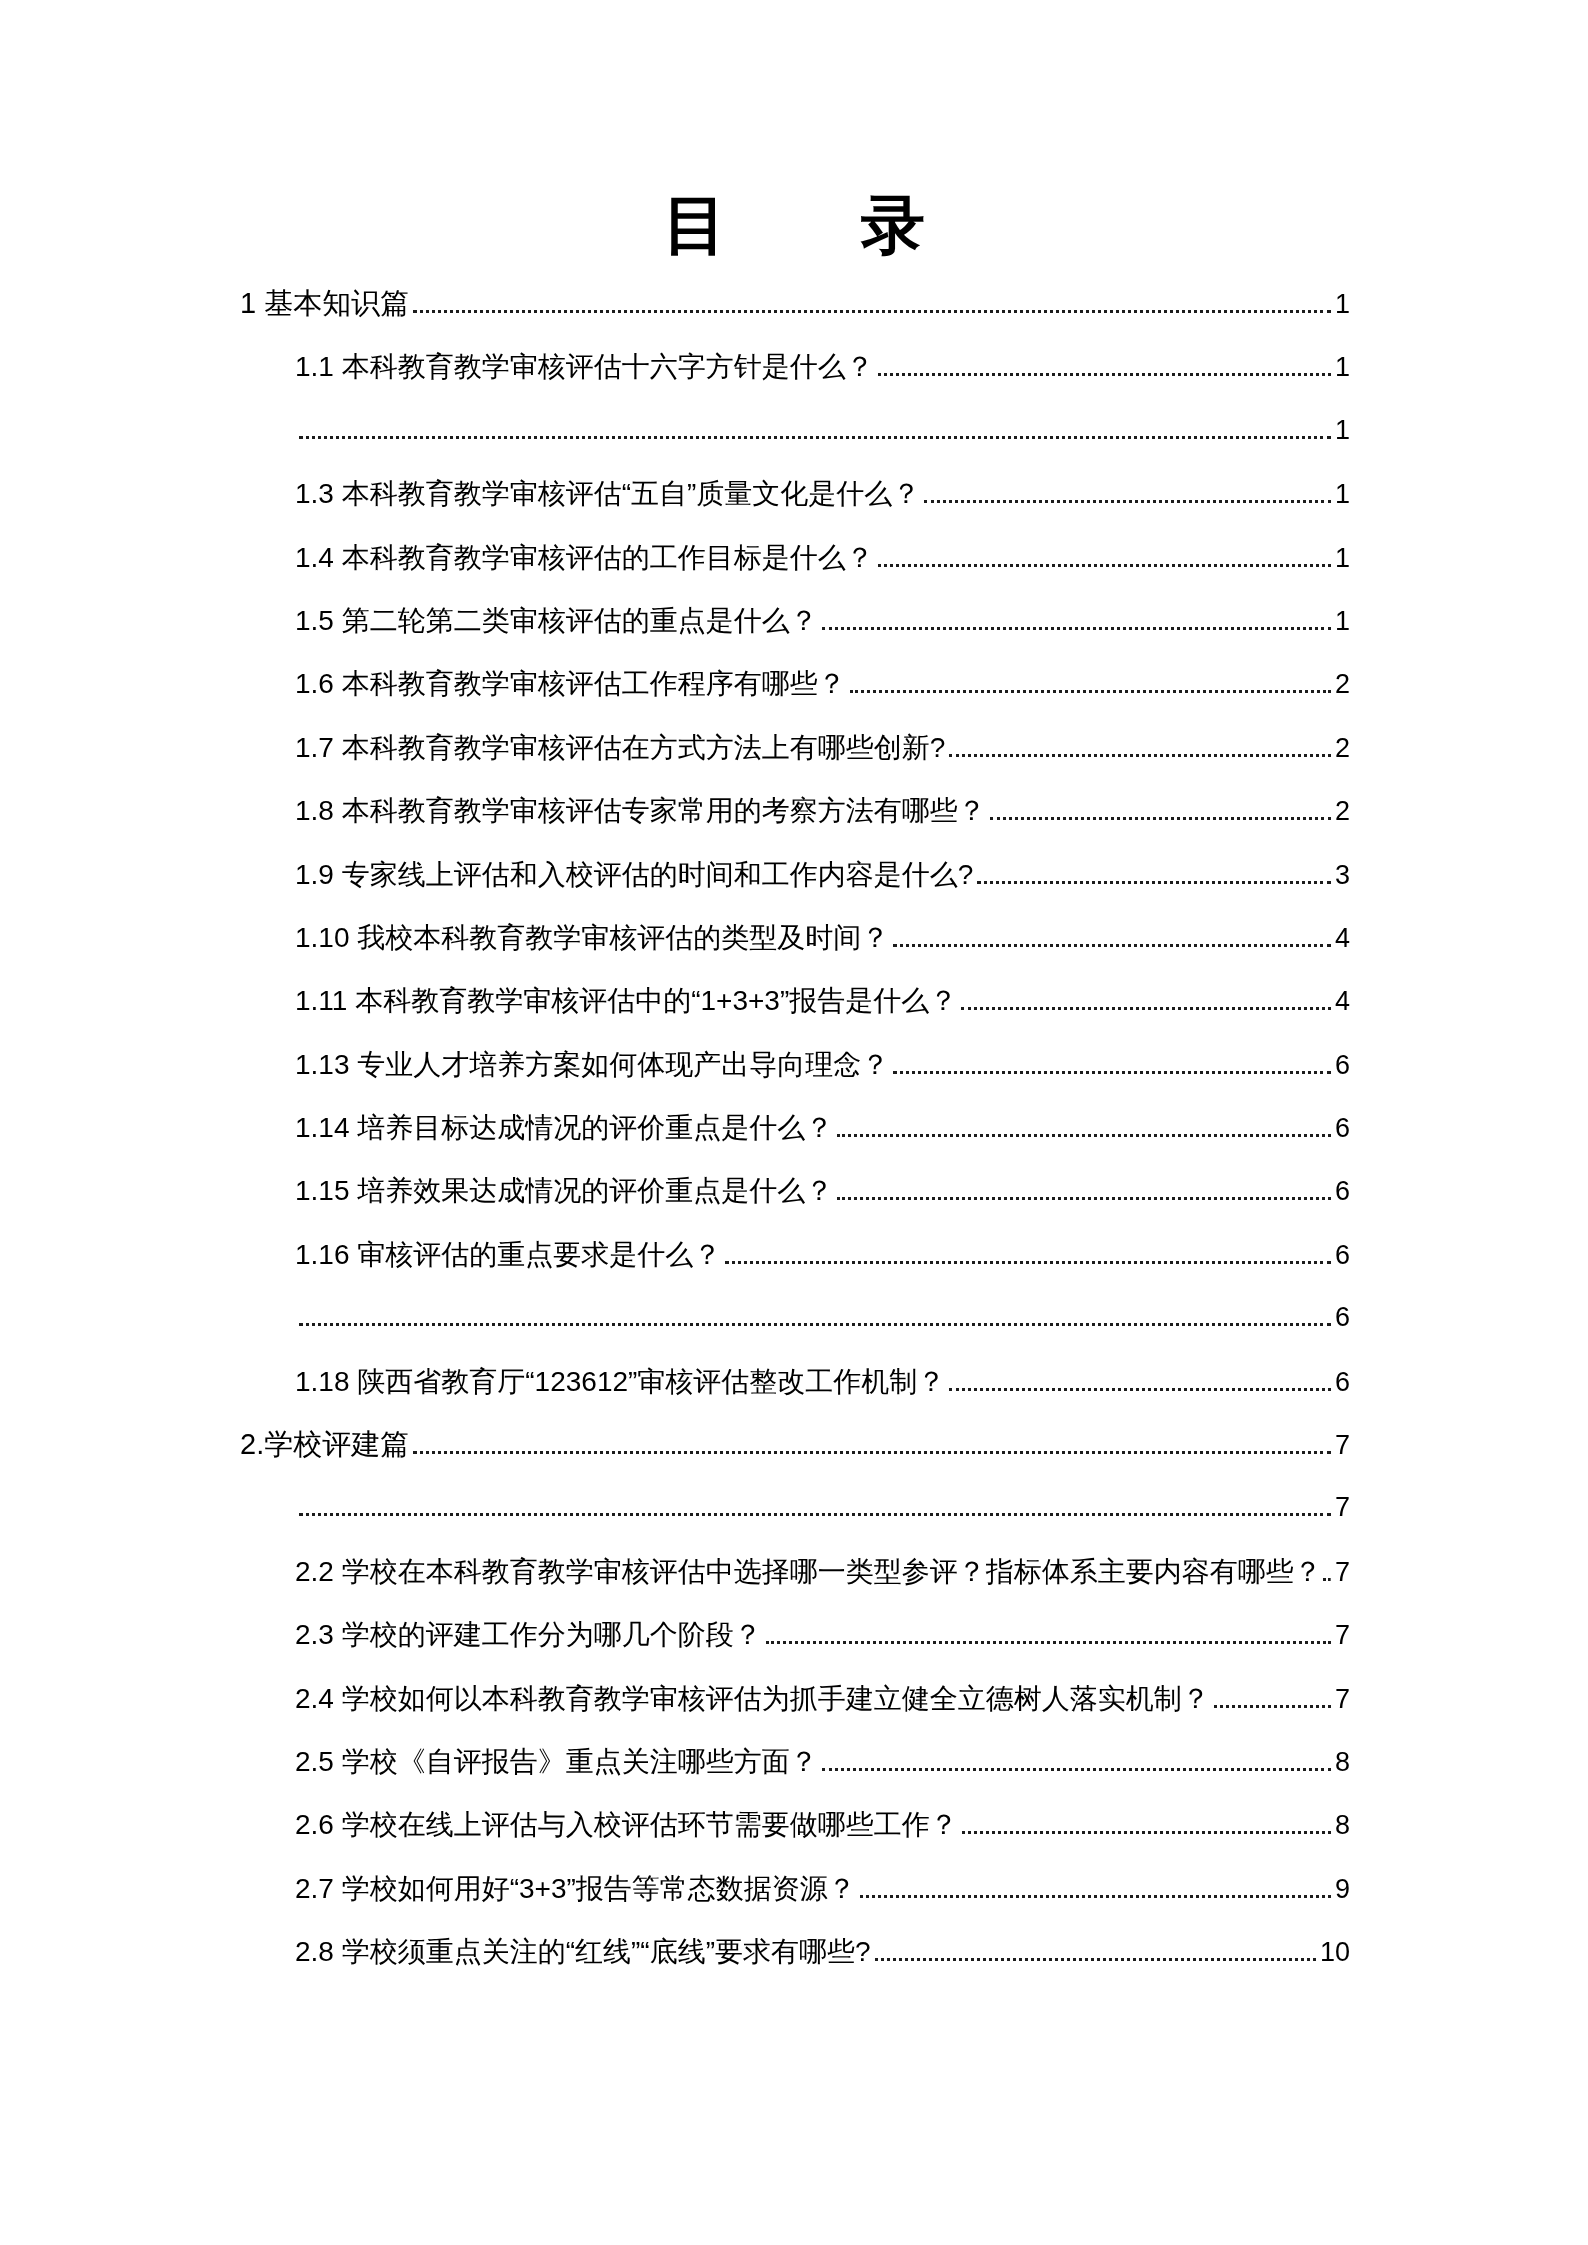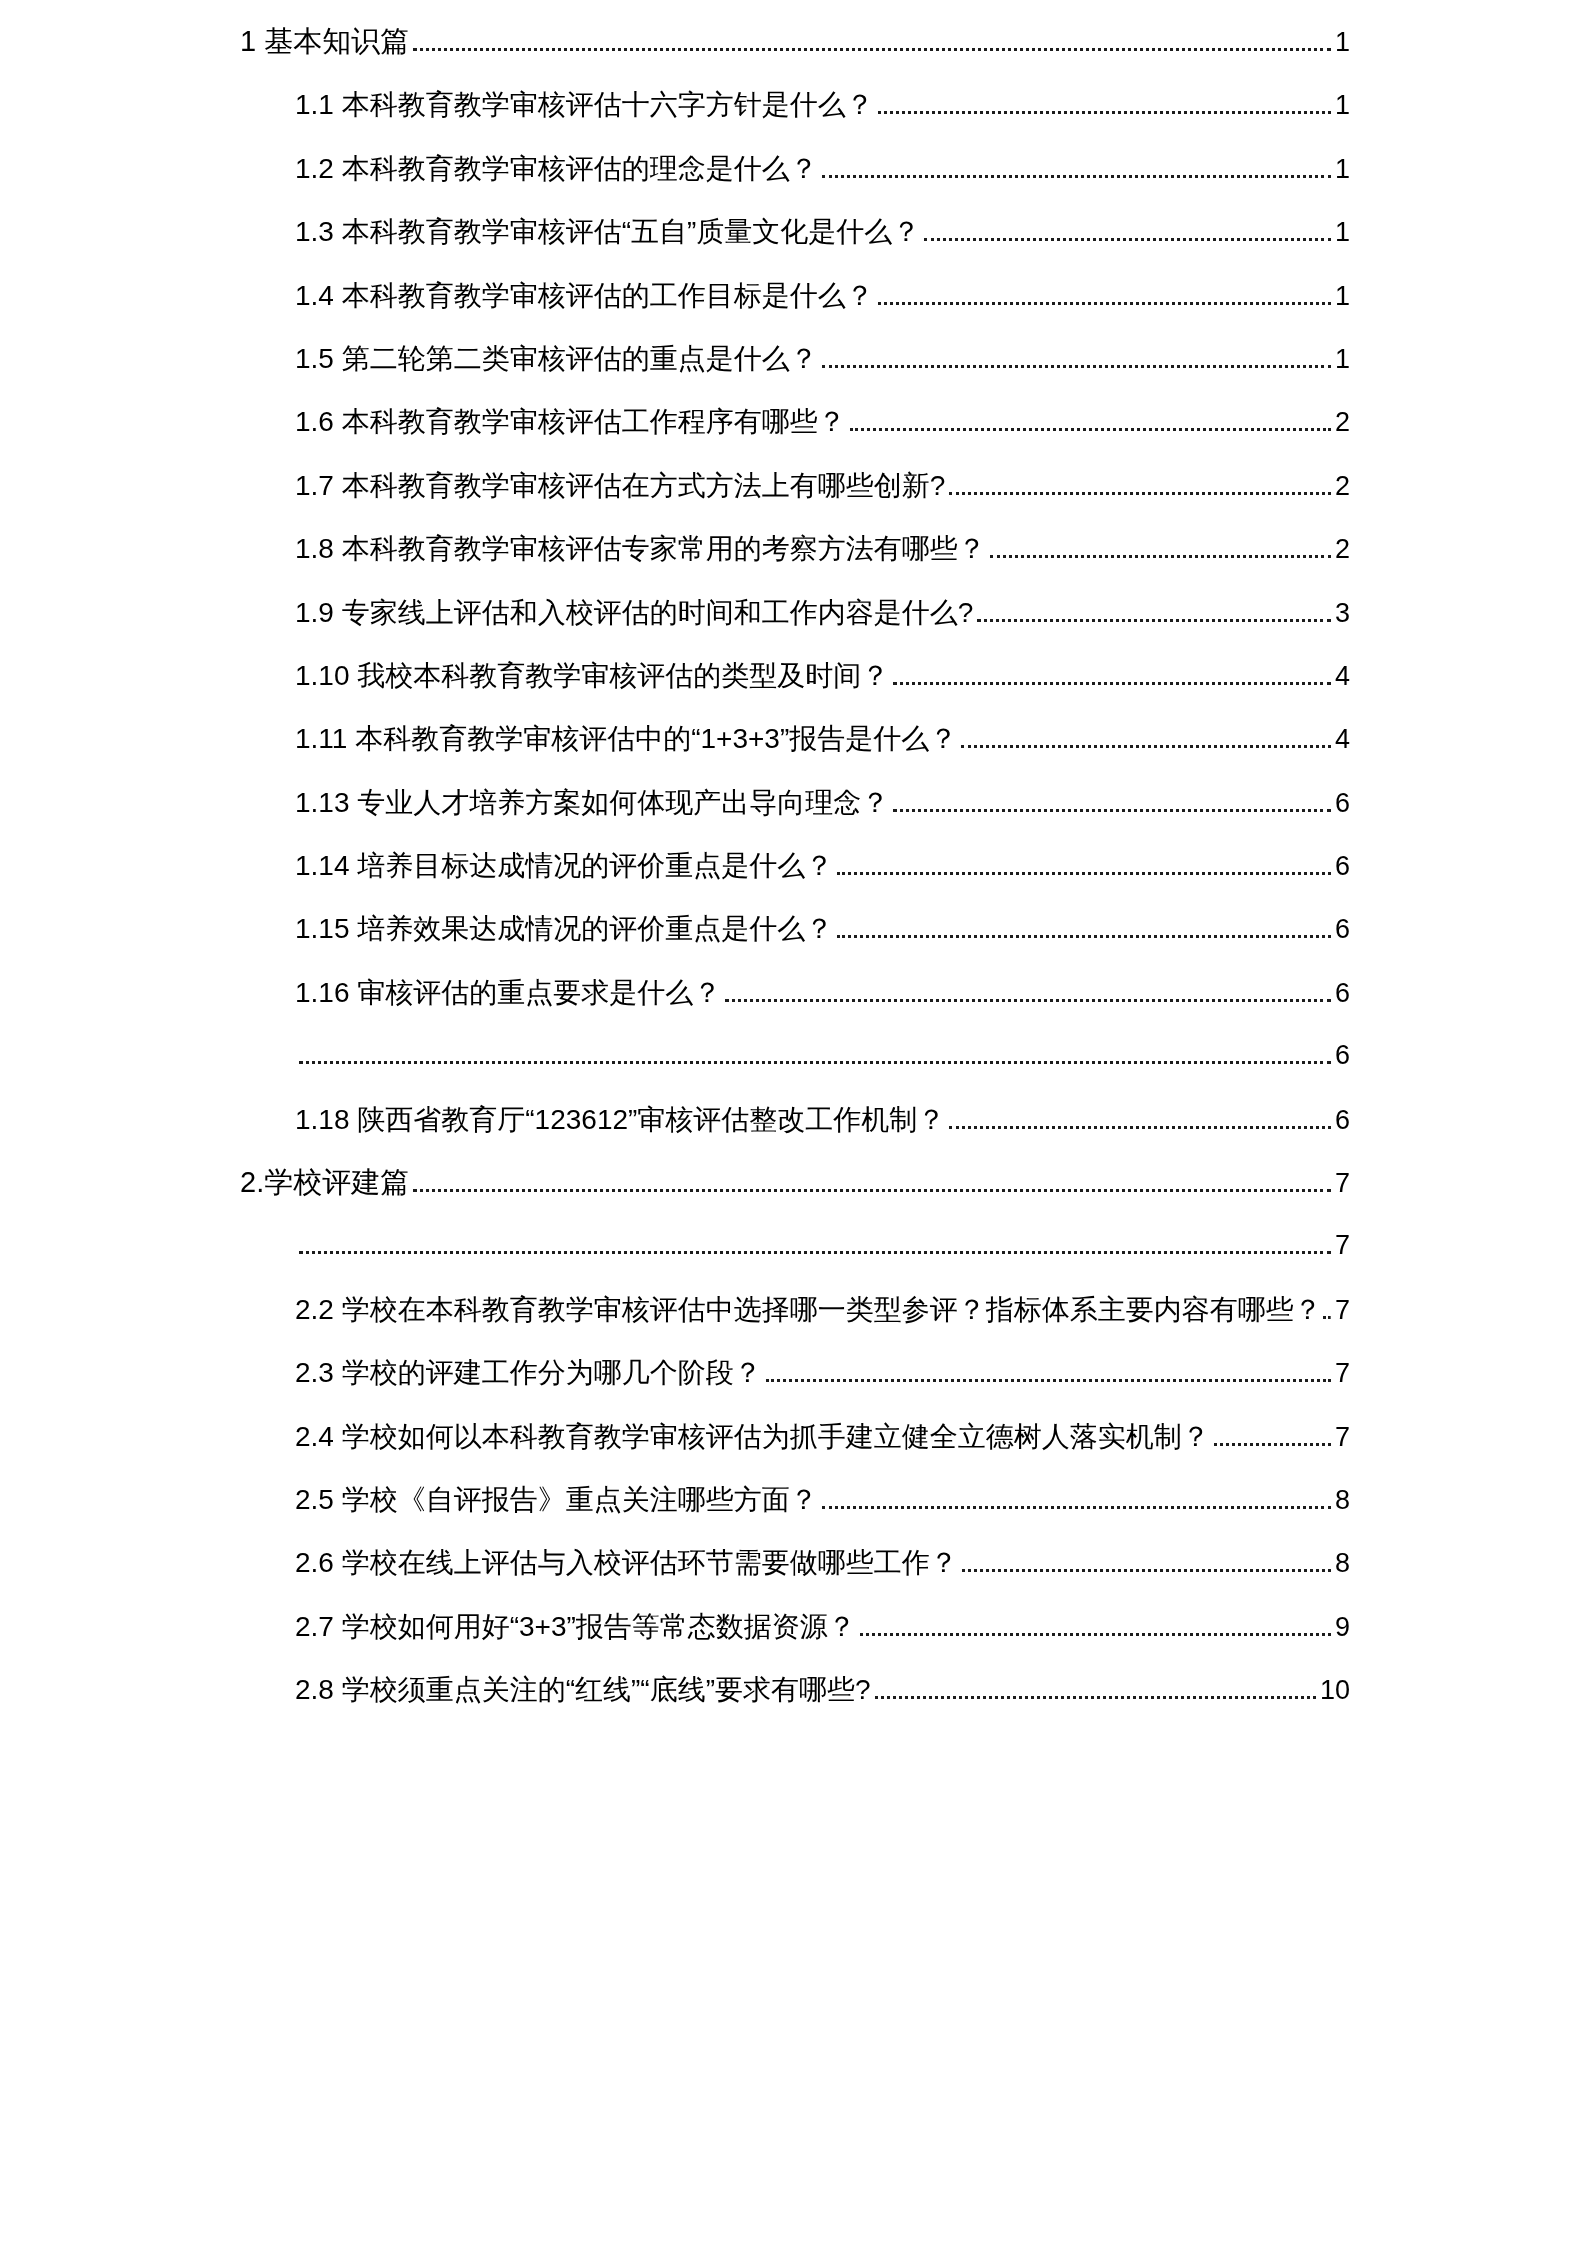--- a/index.html
+++ b/index.html
@@ -64,36 +64,36 @@
   .toc-page {
     flex: 0 0 auto;
     font-size: 27px;
   }
 </style>
 </head>
 <body>
 
 <div class="page">
 
+  <div class="toc-title">目　　录</div>
 
   <div class="toc" id="toc-list">
     <div class="toc-row section">
       <span class="toc-label">1 基本知识篇</span>
       <span class="toc-dots"></span>
       <span class="toc-page">1</span>
     </div>
 
     <div class="toc-row item">
       <span class="toc-label">1.1 本科教育教学审核评估十六字方针是什么？</span>
       <span class="toc-dots"></span>
       <span class="toc-page">1</span>
     </div>
 
     <div class="toc-row item">
-      <span class="toc-label">1.2 本科教育教学审核评估的理念是什么？</span>
       <span class="toc-dots"></span>
       <span class="toc-page">1</span>
     </div>
 
     <div class="toc-row item">
       <span class="toc-label">1.3 本科教育教学审核评估“五自”质量文化是什么？</span>
       <span class="toc-dots"></span>
       <span class="toc-page">1</span>
     </div>
 

